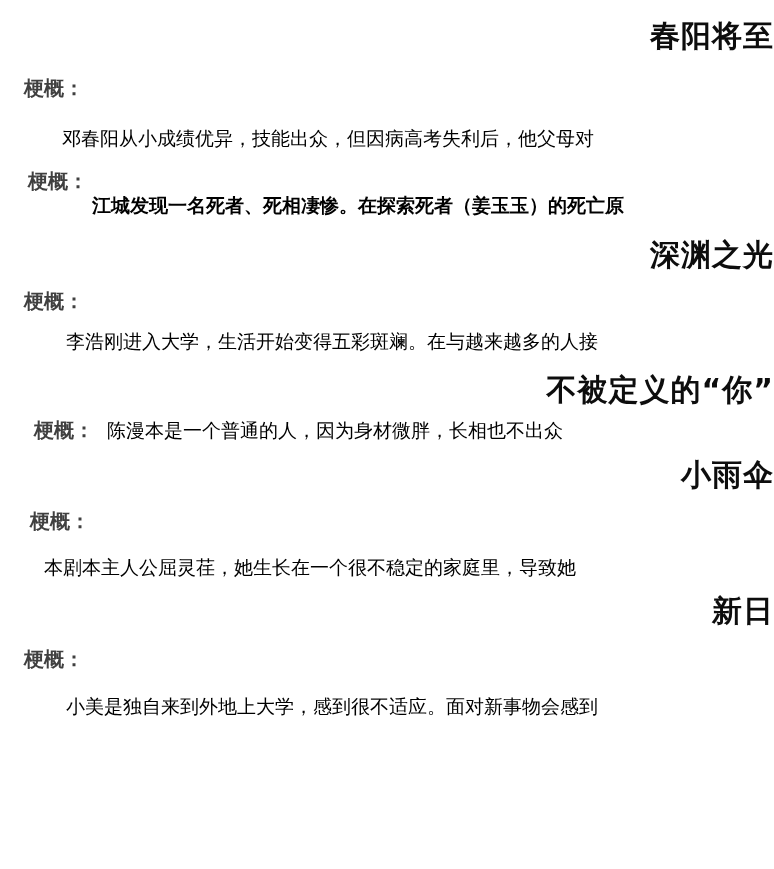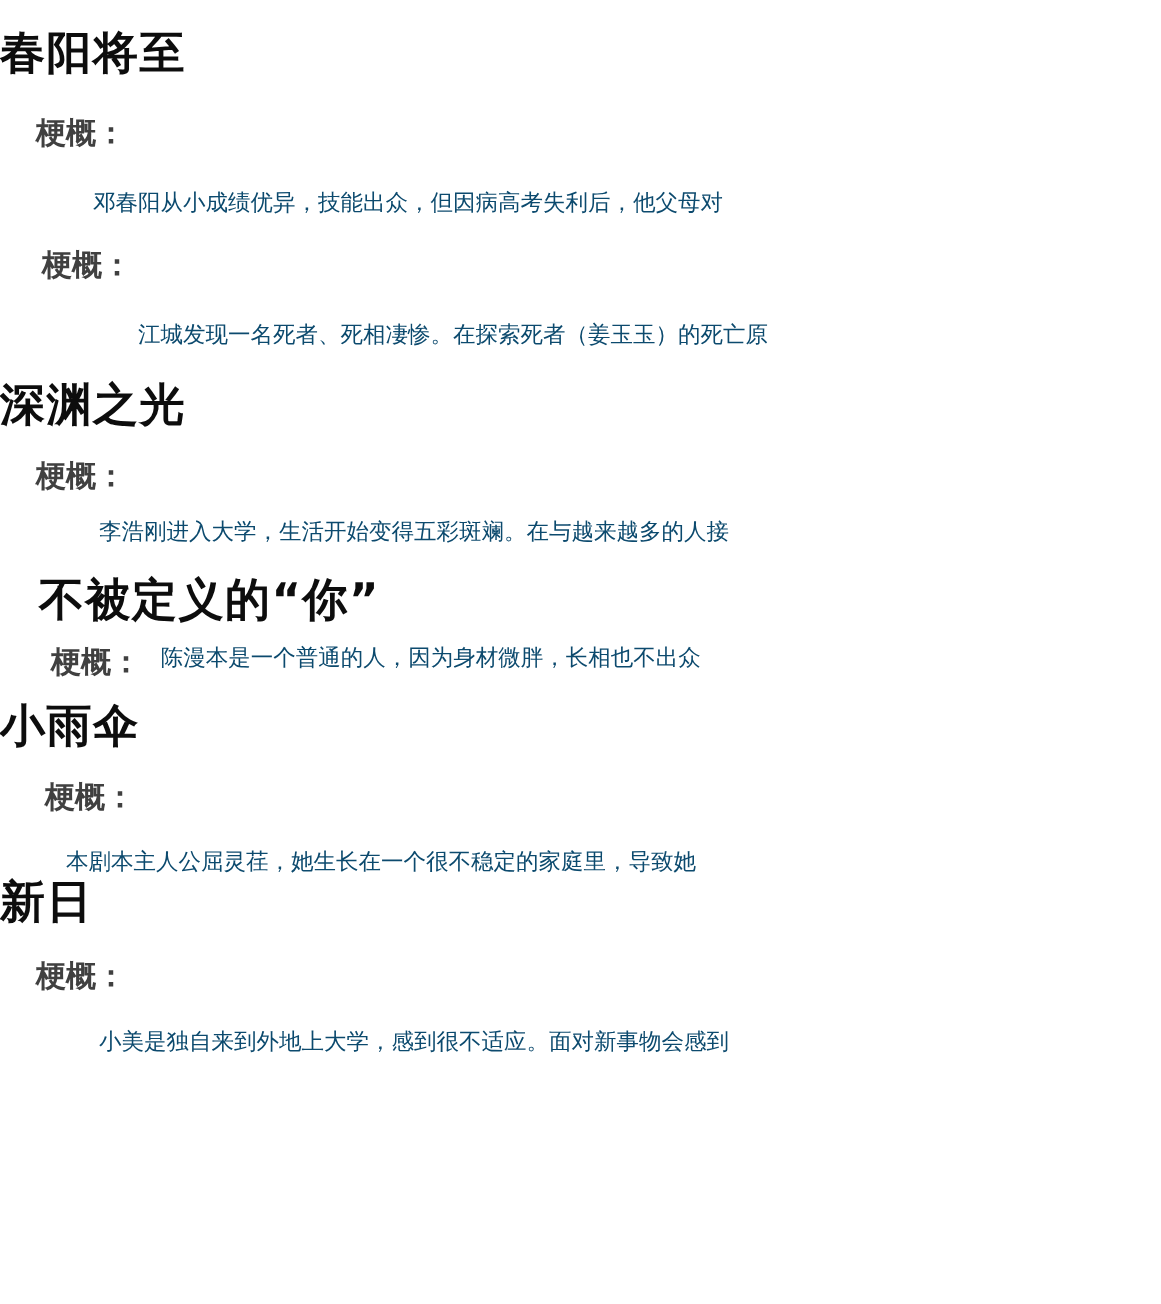--- a/index.html
+++ b/index.html
@@ -19,62 +19,62 @@
     height: 869px;
     position: relative;
     box-sizing: border-box;
     padding: 0;
   }
   .entry {
     width: 100%;
     box-sizing: border-box;
   }
   .entry-title {
-    text-align: left;
+    text-align: right;
     font-weight: bold;
     font-size: 30px;
     letter-spacing: 1px;
     color: #0d0d0d;
     line-height: 1.2;
   }
   .entry-label {
     font-weight: bold;
     font-size: 20px;
     color: #404040;
     line-height: 1.2;
   }
   .entry-body {
-    font-size: 15px;
-    color: #0c4a6e;
+    font-size: 19px;
+    color: #000000;
     line-height: 1.3;
     white-space: nowrap;
   }
 
   
   .e0 .entry-title { margin-top: 18px; }
   .e0 .entry-label { margin-top: 22px; margin-left: 24px; }
   .e0 .entry-body  { margin-top: 26px; margin-left: 62px; }
 
   .e1 .entry-title { margin-top: 22px; }
   .e1 .entry-label { margin-top: 18px; margin-left: 28px; }
-  .e1 .entry-body  { margin-top: 26px; margin-left: 92px; }
+  .e1 .entry-body  { margin-left: 92px; font-weight: bold; }
 
   .e2 .entry-title { margin-top: 20px; }
   .e2 .entry-label { margin-top: 16px; margin-left: 24px; }
   .e2 .entry-body  { margin-top: 16px; margin-left: 66px; }
 
   .e3 .entry-title { margin-top: 18px; margin-left: 26px; }
   .e3 .entry-label { margin-top: 10px; margin-left: 34px; display:inline-block; vertical-align: top;}
   .e3 .entry-body  { margin-top: 10px; margin-left: 8px; display:inline-block; vertical-align: top;}
 
   .e4 .entry-title { margin-top: 14px; }
   .e4 .entry-label { margin-top: 16px; margin-left: 30px; }
   .e4 .entry-body  { margin-top: 22px; margin-left: 44px; }
 
-  .e5 .entry-title { }
+  .e5 .entry-title { margin-top: 14px; }
   .e5 .entry-label { margin-top: 18px; margin-left: 24px; }
   .e5 .entry-body  { margin-top: 23px; margin-left: 66px; }
 </style>
 </head>
 <body>
 
 <div class="page">
 
   <div class="entry e0">
     <div class="entry-title">春阳将至</div>

